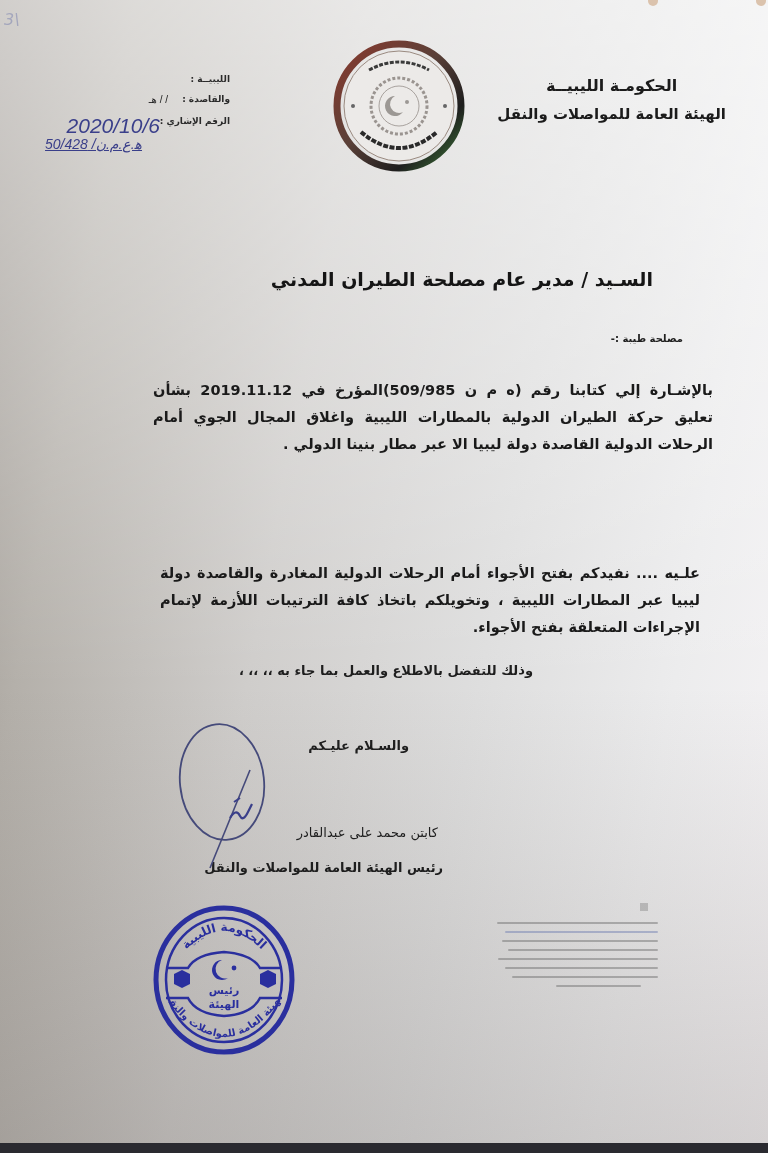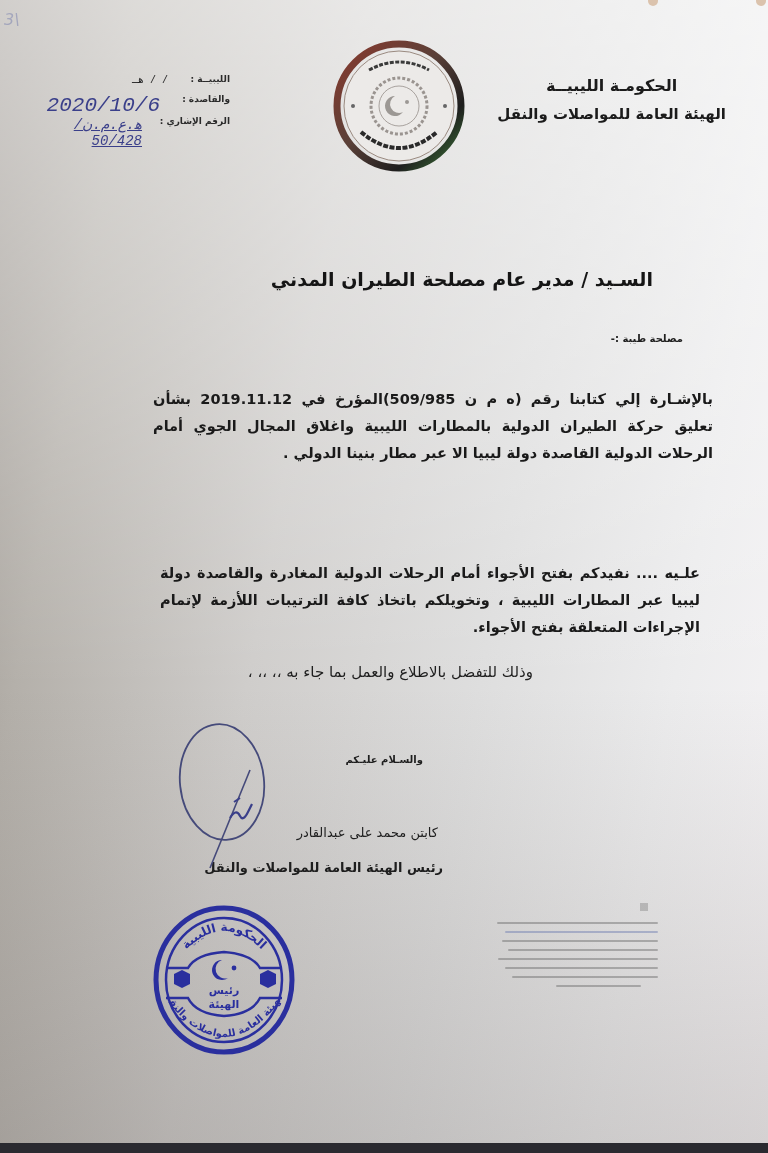--- a/index.html
+++ b/index.html
@@ -41,48 +41,48 @@
     }
 
     .ref-block {
       position: absolute; left: 30px; top: 70px; width: 200px; z-index: 2;
     }
     .ref-row { position: relative; height: 20px; }
     .ref-label {
       position: absolute; right: 0; font-size: 9px; font-weight: bold; color: #2a2a2a;
     }
     .ref-value {
-      position: absolute; right: 70px; font-family: Liberation Mono, monospace;
-      color: #3a3f8a; font-style: italic;
+      position: absolute; right: 70px; font-family: Liberation Sans, sans-serif;
+      color: #3a3f8a; font-style: italic; margin-top: 20px;
     }
     .ref-row.r1 { top: 4px; }
     .ref-row.r2 { top: 4px; }
     .ref-row.r3 { top: 6px; }
     .ref-row.r1 .ref-value { font-size: 10px; color: #222; font-style: normal; right: 62px; letter-spacing: 10px; }
     .ref-row.r2 .ref-value { font-size: 21px; }
     .ref-row.r3 .ref-value { font-size: 14px; right: 88px; text-decoration: underline; }
 
     .addressee {
       position: absolute; right: 115px; top: 268px; font-size: 19px; font-weight: bold; color: #151515; z-index: 2;
     }
     .greeting {
       position: absolute; right: 85px; top: 333px; font-size: 10px; font-weight: bold; color: #202020; z-index: 2;
     }
     .para {
       position: absolute; right: 55px; width: 560px; font-size: 14.5px; font-weight: bold; color: #1a1a1a;
       line-height: 27px; text-align: justify; text-align-last: right; z-index: 2;
     }
-    .para.p1 { top: 386px; }
+    .para.p1 { top: 377px; }
     .para.p2 { top: 478px; right: 63px; width: 545px; }
     .para.p3 { top: 544px; right: 68px; width: 540px; margin-top: 16px; }
     .closing {
-      position: absolute; right: 235px; top: 663px; font-size: 15px; font-weight: normal; color: #1e1e1e; z-index: 2;
+      position: absolute; right: 235px; top: 663px; font-size: 13px; font-weight: bold; color: #1e1e1e; z-index: 2;
     }
     .salaam {
-      position: absolute; right: 345px; top: 738px; font-size: 10px; font-weight: bold; color: #1e1e1e; z-index: 2; letter-spacing: 2px; margin-top: 16px;
+      position: absolute; right: 359px; top: 738px; font-size: 13px; font-weight: bold; color: #1e1e1e; z-index: 2; letter-spacing: 2px;
     }
     .signer-name {
       position: absolute; right: 330px; top: 825px; font-size: 13px; font-weight: normal; color: #1e1e1e; z-index: 2;
     }
     .signer-title {
       position: absolute; right: 325px; top: 860px; font-size: 13px; font-weight: bold; color: #1e1e1e; z-index: 2;
     }
     .signature { position: absolute; left: 170px; top: 710px; width: 140px; height: 160px; z-index: 3; }
     .stamp { position: absolute; left: 152px; top: 902px; width: 145px; height: 155px; z-index: 3; }
     .bleedthrough {

